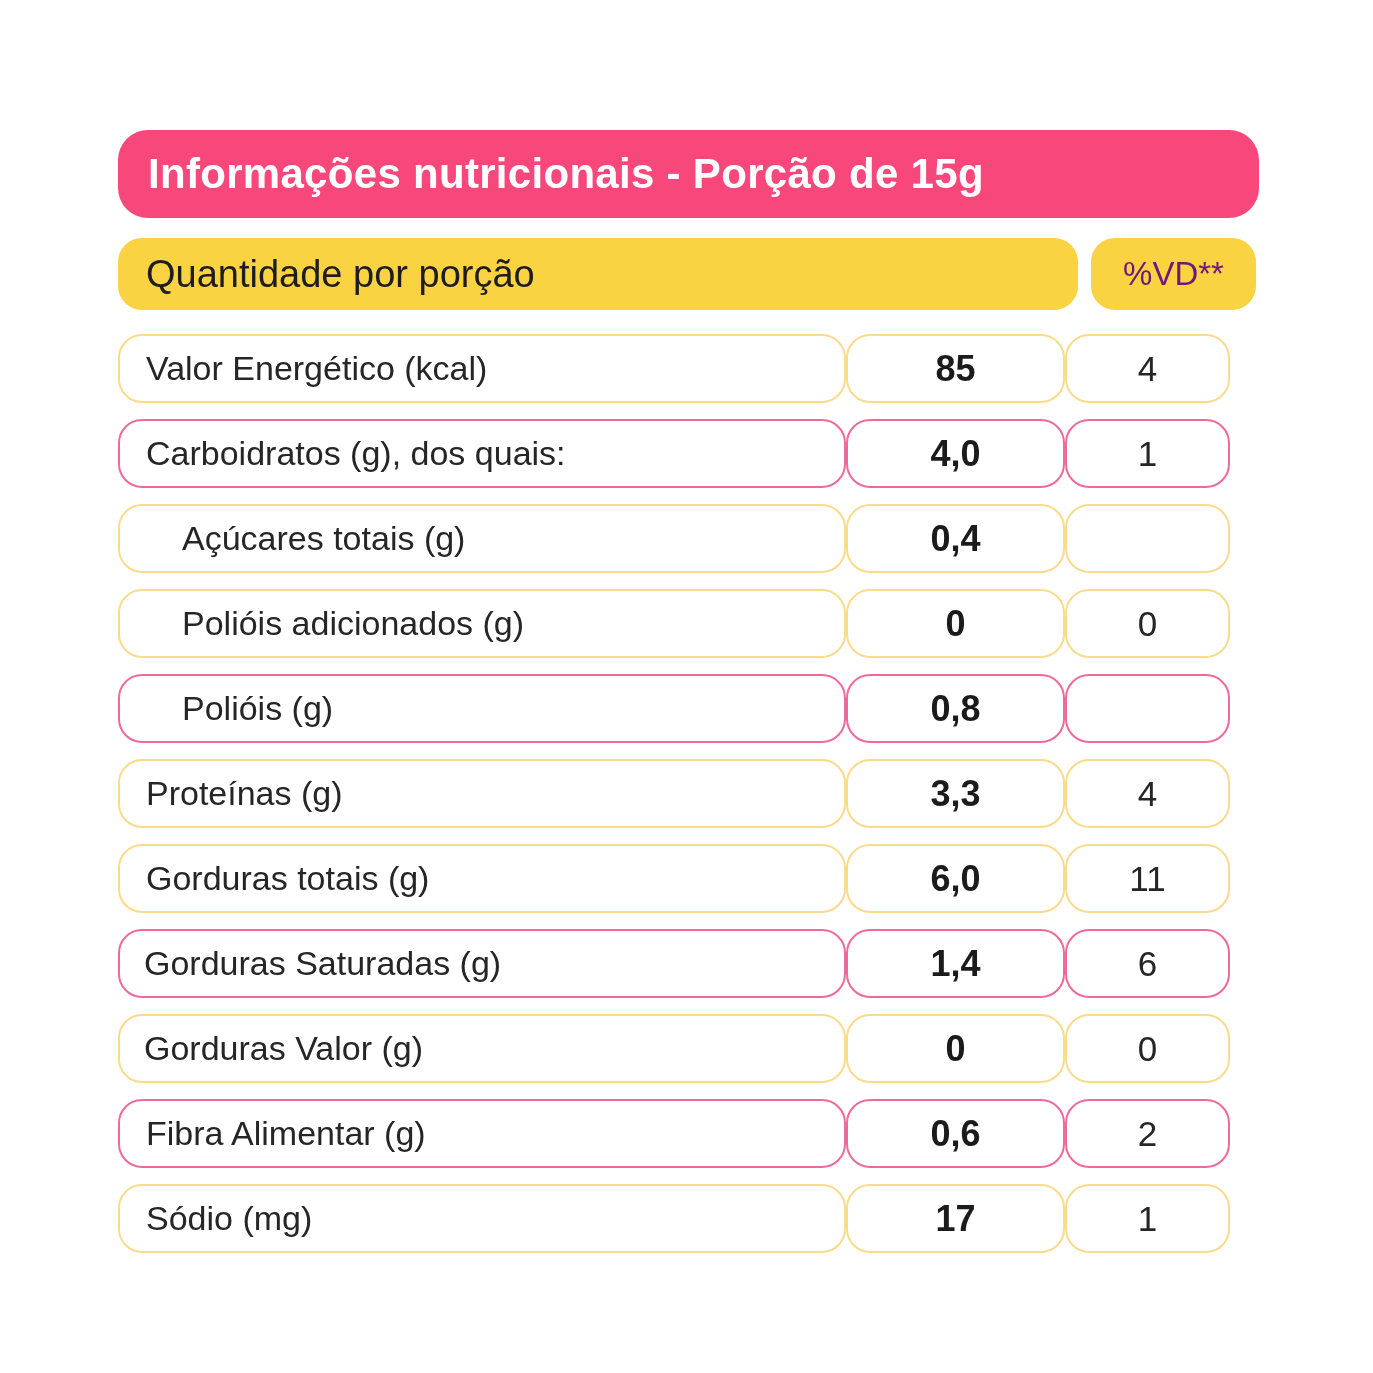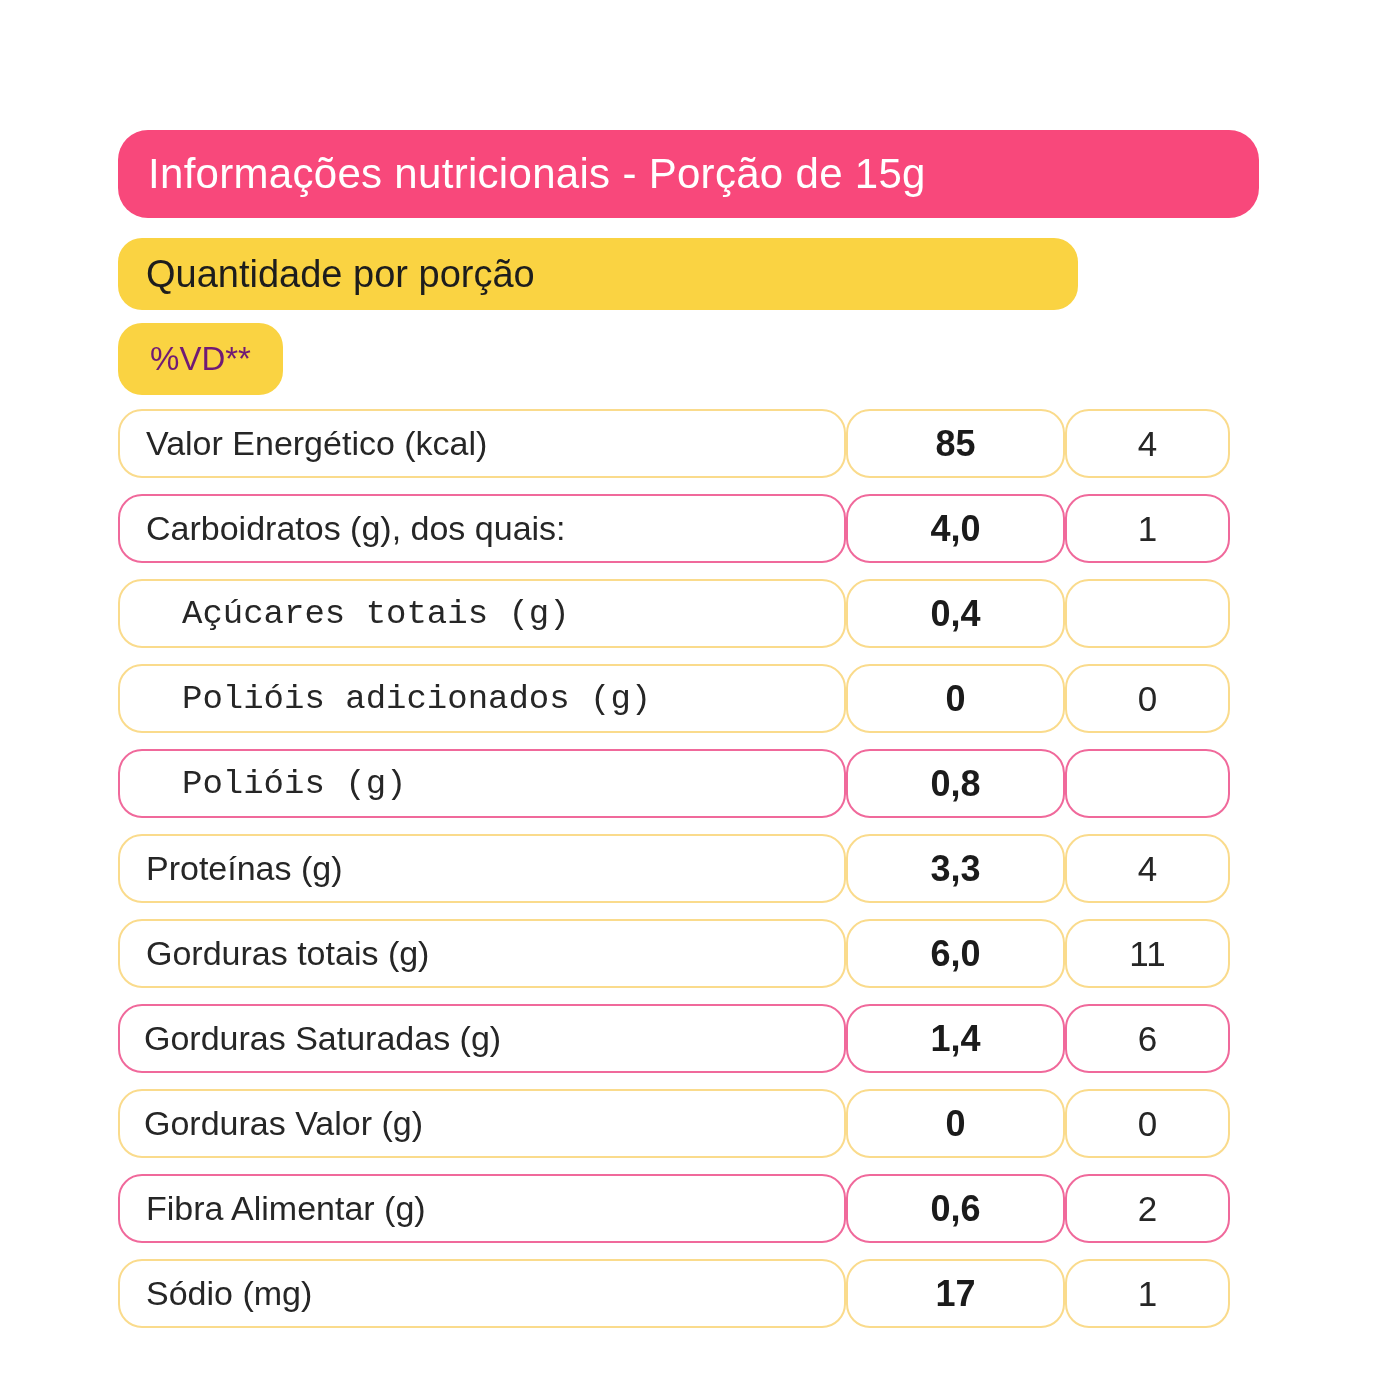--- a/index.html
+++ b/index.html
@@ -17,26 +17,26 @@
     height: 88px;
     background: var(--pink, #F8487B);
     border-radius: 30px;
     display: flex; align-items: center;
     padding: 0 30px;
     margin-bottom: 20px;
   }
   .banner .title {
     color: #ffffff;
     font-size: 42px;
-    font-weight: 400;
+    font-weight: 700;
     letter-spacing: 0.3px;
   }
 
   
-  .colhead { display: flex; gap: 13px; margin-bottom: 14px; flex-direction: column; }
+  .colhead { display: flex; gap: 13px; margin-bottom: 24px; }
   .qty-bar {
     width: 960px; height: 72px;
     background: var(--yellow, #FAD342);
     border-radius: 24px;
     display: flex; align-items: center;
     padding: 0 28px;
     font-size: 38px; font-weight: 500; color: #1d1d1d;
   }
   .dv-head {
     width: 165px; height: 72px;
@@ -50,21 +50,21 @@
   .row { display: flex; margin-bottom: 16px; }
   .cell {
     height: 69px;
     background: #ffffff;
     border: 2px solid #FADB8C;
     border-radius: 24px;
     display: flex; align-items: center;
   }
   .label-cell { width: 728px; padding-left: 26px; font-size: 34px; color: #262626; }
   .label-cell.indent-1 { padding-left: 24px; }
-  .label-cell.indent-2 { padding-left: 62px; font-family: Liberation Mono, monospace; }
+  .label-cell.indent-2 { padding-left: 62px; }
   .value-cell { width: 219px; justify-content: center; font-size: 36px; font-weight: 700; color: #1b1b1b; }
   .dv-cell { width: 165px; justify-content: center; font-size: 35px; font-weight: 400; color: #262626; }
   .border-yellow { border-color: var(--row-border-yellow, #FADB8C); }
   .border-pink { border-color: var(--row-border-pink, #F0699B); }
 </style>
 </head>
 <body>
 
 <div class="wrap">
 

